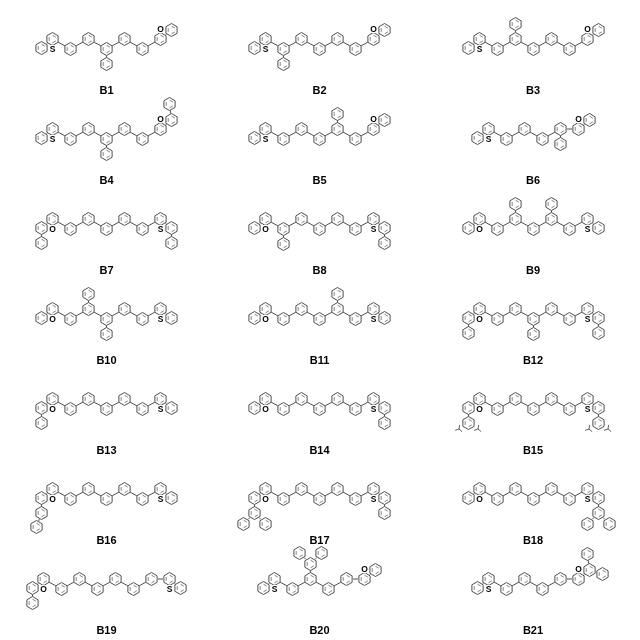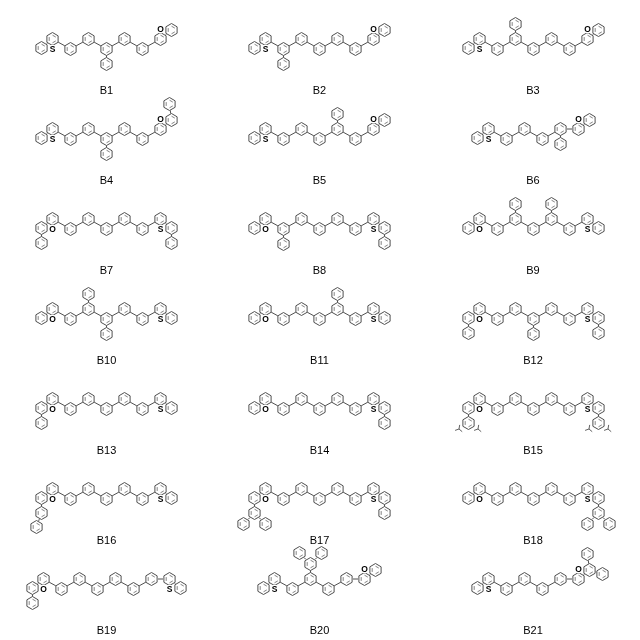--- a/index.html
+++ b/index.html
@@ -1,21 +1,21 @@
 <!DOCTYPE html>
 <html><head>
 <meta charset="utf-8">
 <style>
   html,body{margin:0;padding:0;background:#ffffff;}
   .page{width:640px;height:640px;background:#fff;box-sizing:border-box;padding:6px 0 0 0;
         font-family:"Liberation Sans", sans-serif;}
   .grid{display:grid;grid-template-columns:213px 213px 214px;grid-auto-rows:90px;}
   .card{display:flex;flex-direction:column;align-items:center;justify-content:flex-end;overflow:hidden;}
   .card svg{display:block;}
-  .mol-label{font-size:11px;font-weight:normal;color:#000;line-height:12px;height:12px;text-align:center;}
+  .mol-label{font-size:11px;font-weight:bold;color:#000;line-height:12px;height:12px;text-align:center;}
 </style>
 </head>
 <body>
 
 <div class="page">
   <div class="grid" id="mol-grid">
       <div class="card">
         <svg viewBox="0 0 205 78" width="205" height="78">
           <g>
             <polygon points="48.5,26.5 54.1,29.8 54.1,36.3 48.5,39.5 42.9,36.3 42.9,29.8" fill="none" stroke="#4f4f4f" stroke-width="1"></polygon>

